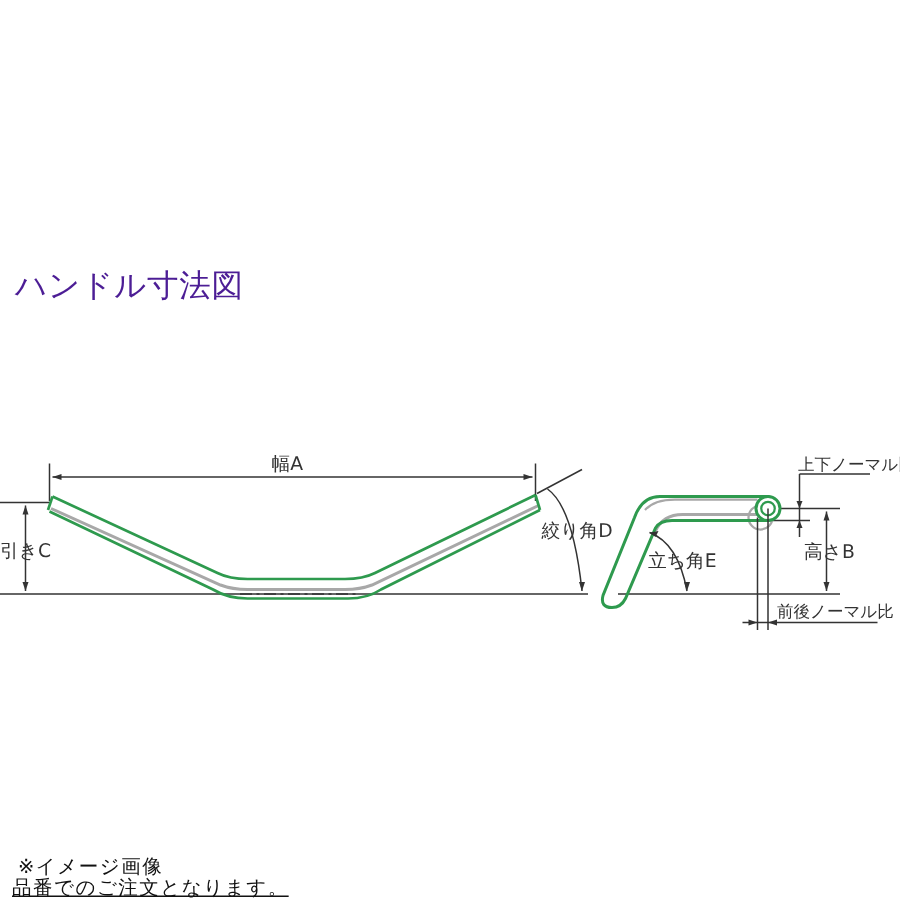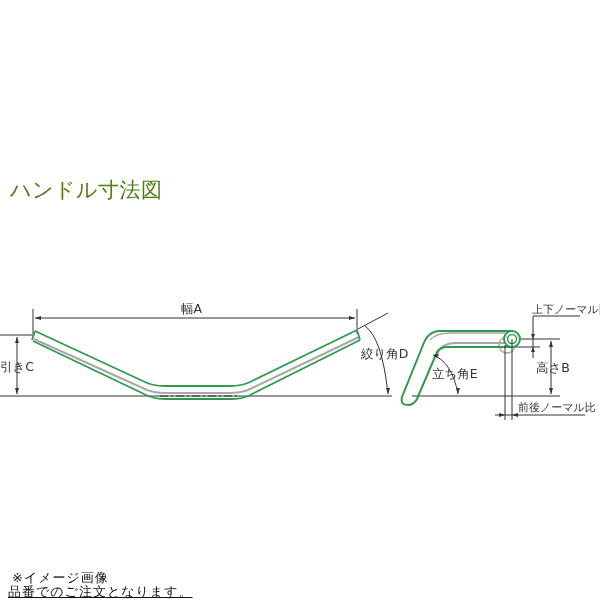--- a/index.html
+++ b/index.html
@@ -1,18 +1,18 @@
 <!DOCTYPE html>
 <html><head>
   <meta charset="utf-8">
   <style>
     html, body { margin: 0; padding: 0; background: #ffffff; }
     body { width: 600px; height: 600px; position: relative; overflow: hidden;
            font-family: "DejaVu Sans", sans-serif; color: #333; }
-    .title { position: absolute; left: 10px; top: 176px; font-size: 21px; color: #4d7c0f;
+    .title { position: absolute; left: 10px; top: 176px; font-size: 21px; color: #4c1d95;
              letter-spacing: 0.5px; font-family: "DejaVu Sans", sans-serif; text-align: right; }
     .diagram { position: absolute; left: 0; top: 0; }
     .lbl { font-family: "DejaVu Sans", sans-serif; font-size: 12.5px; fill: #333; }
     .lbl-sm { font-family: "DejaVu Sans", sans-serif; font-size: 11px; fill: #333; }
     .note { position: absolute; left: 8px; font-size: 13px; color: #111;
             font-family: "DejaVu Sans", sans-serif; letter-spacing: 1px; }
     .note1 { top: 569px; left: 12px; }
     .note2 { top: 583px; text-decoration: underline; }
   </style>
 </head>

